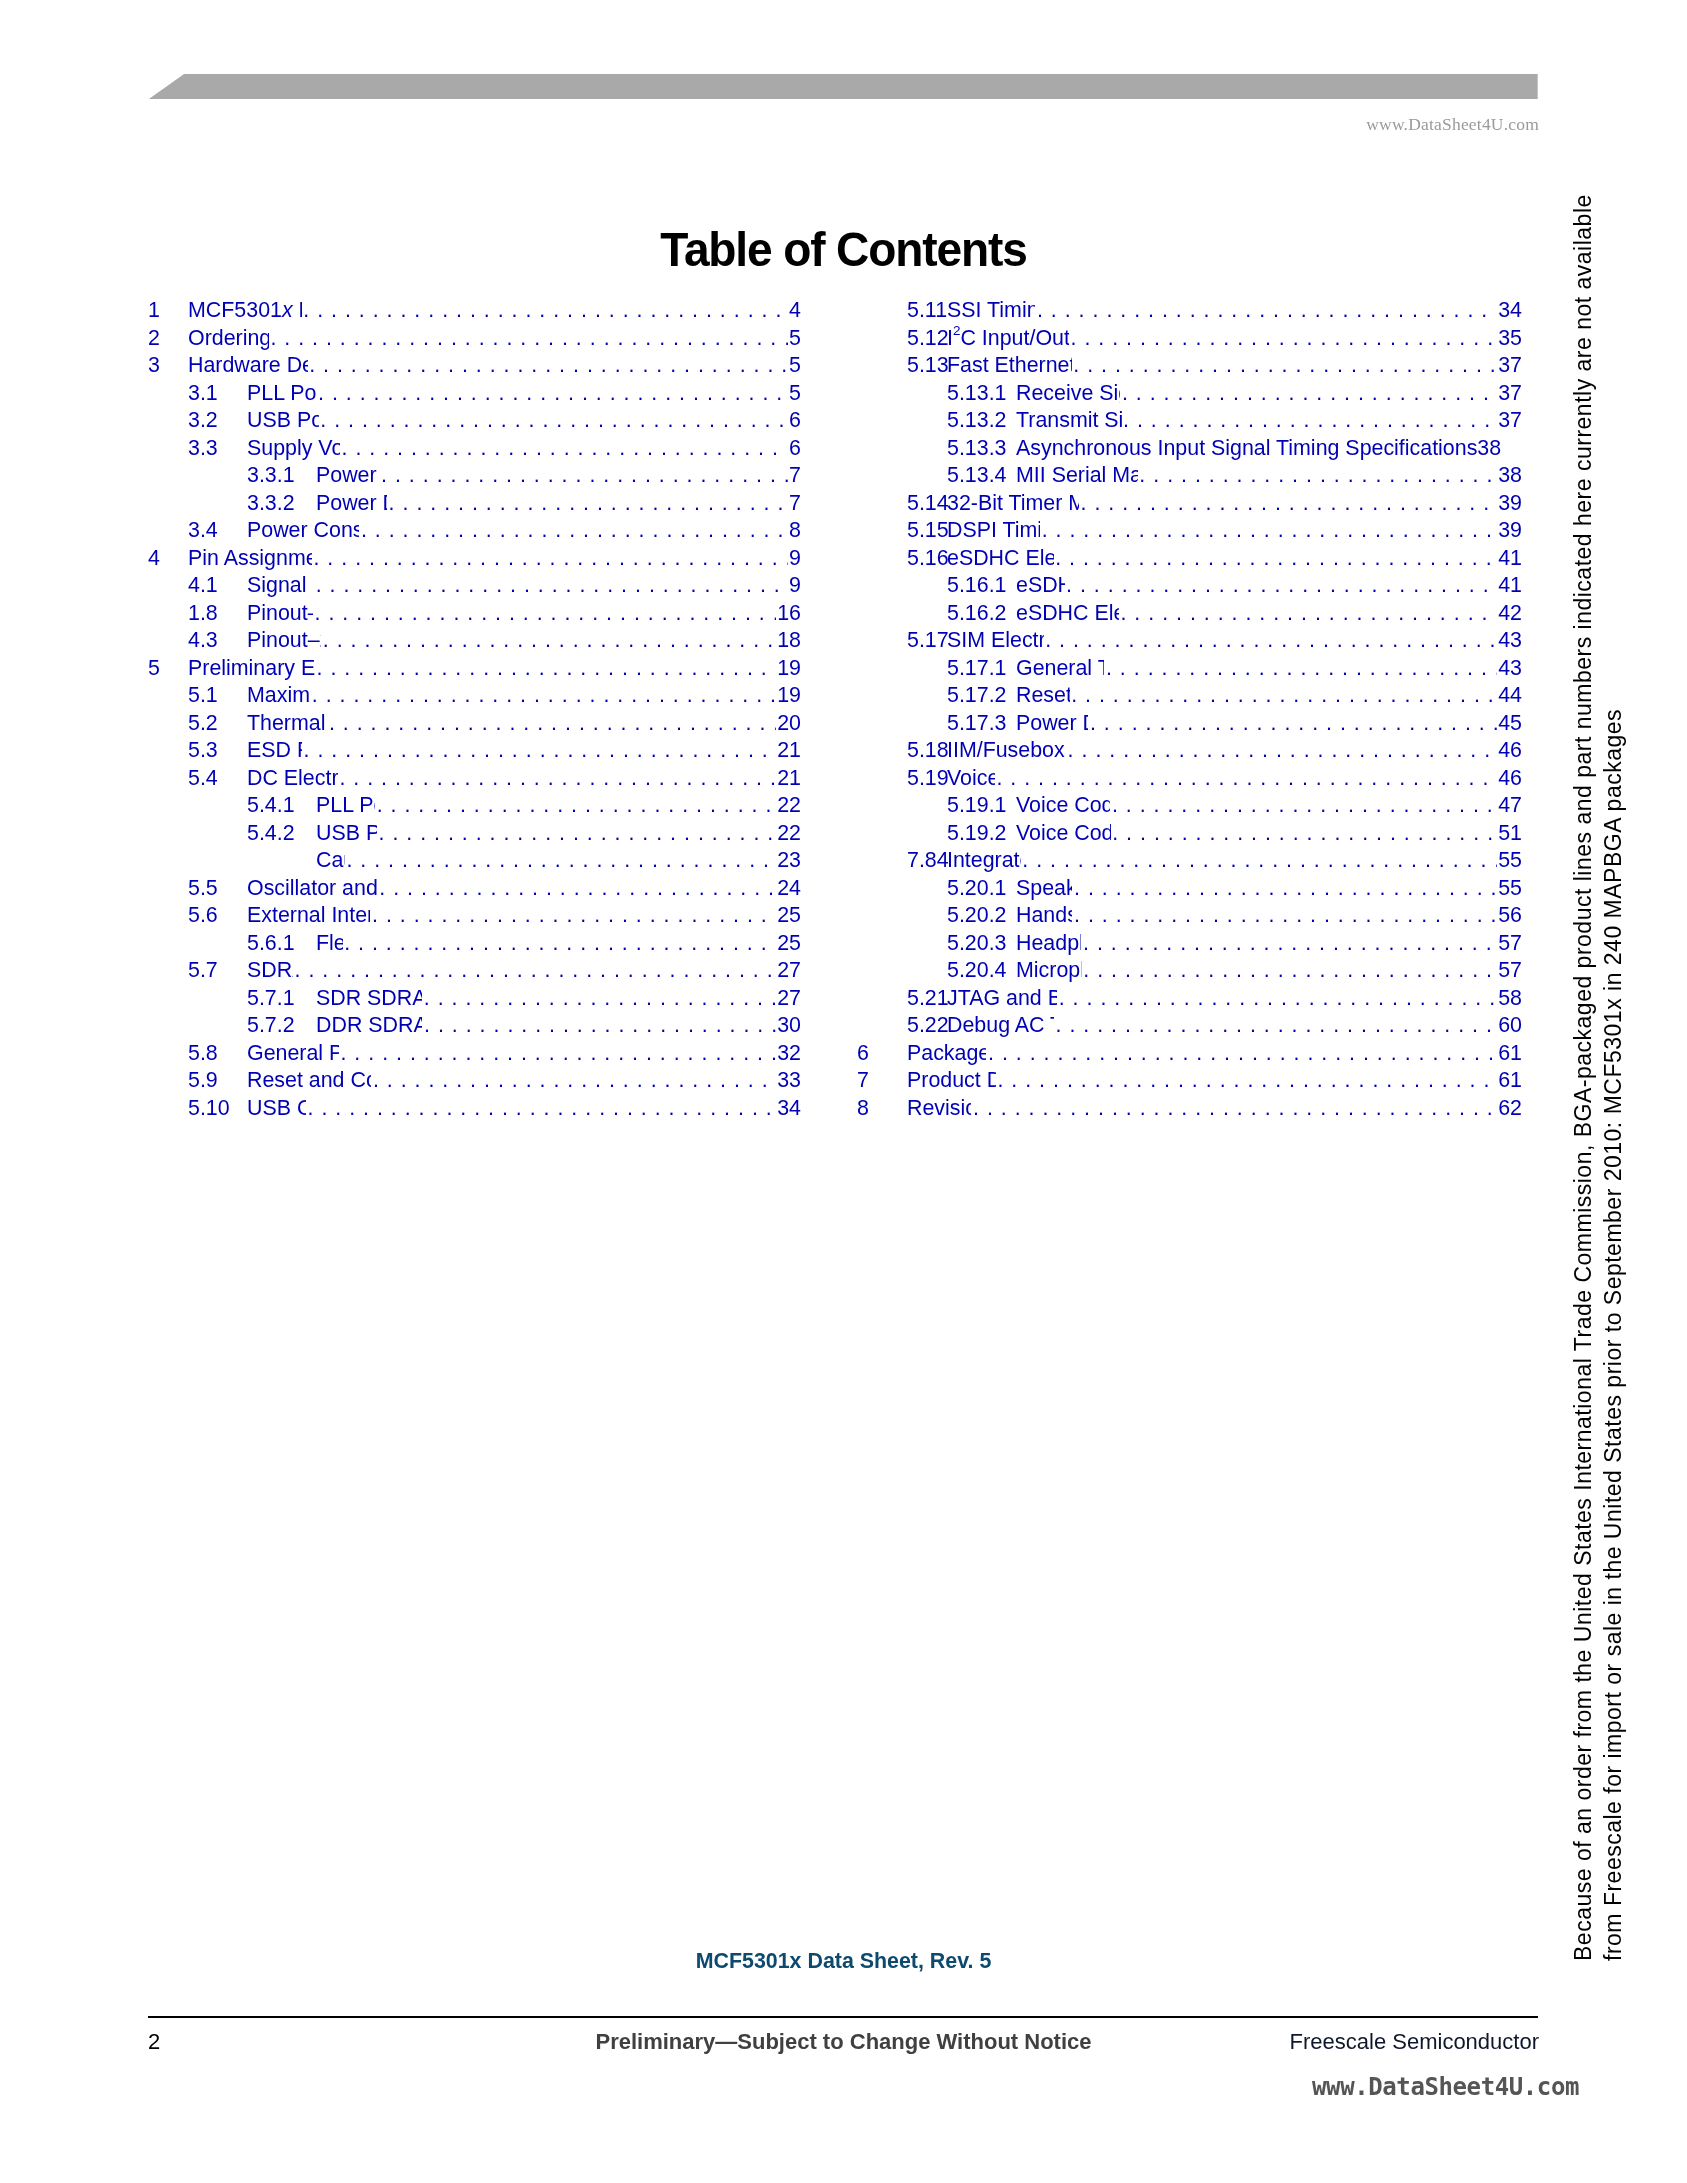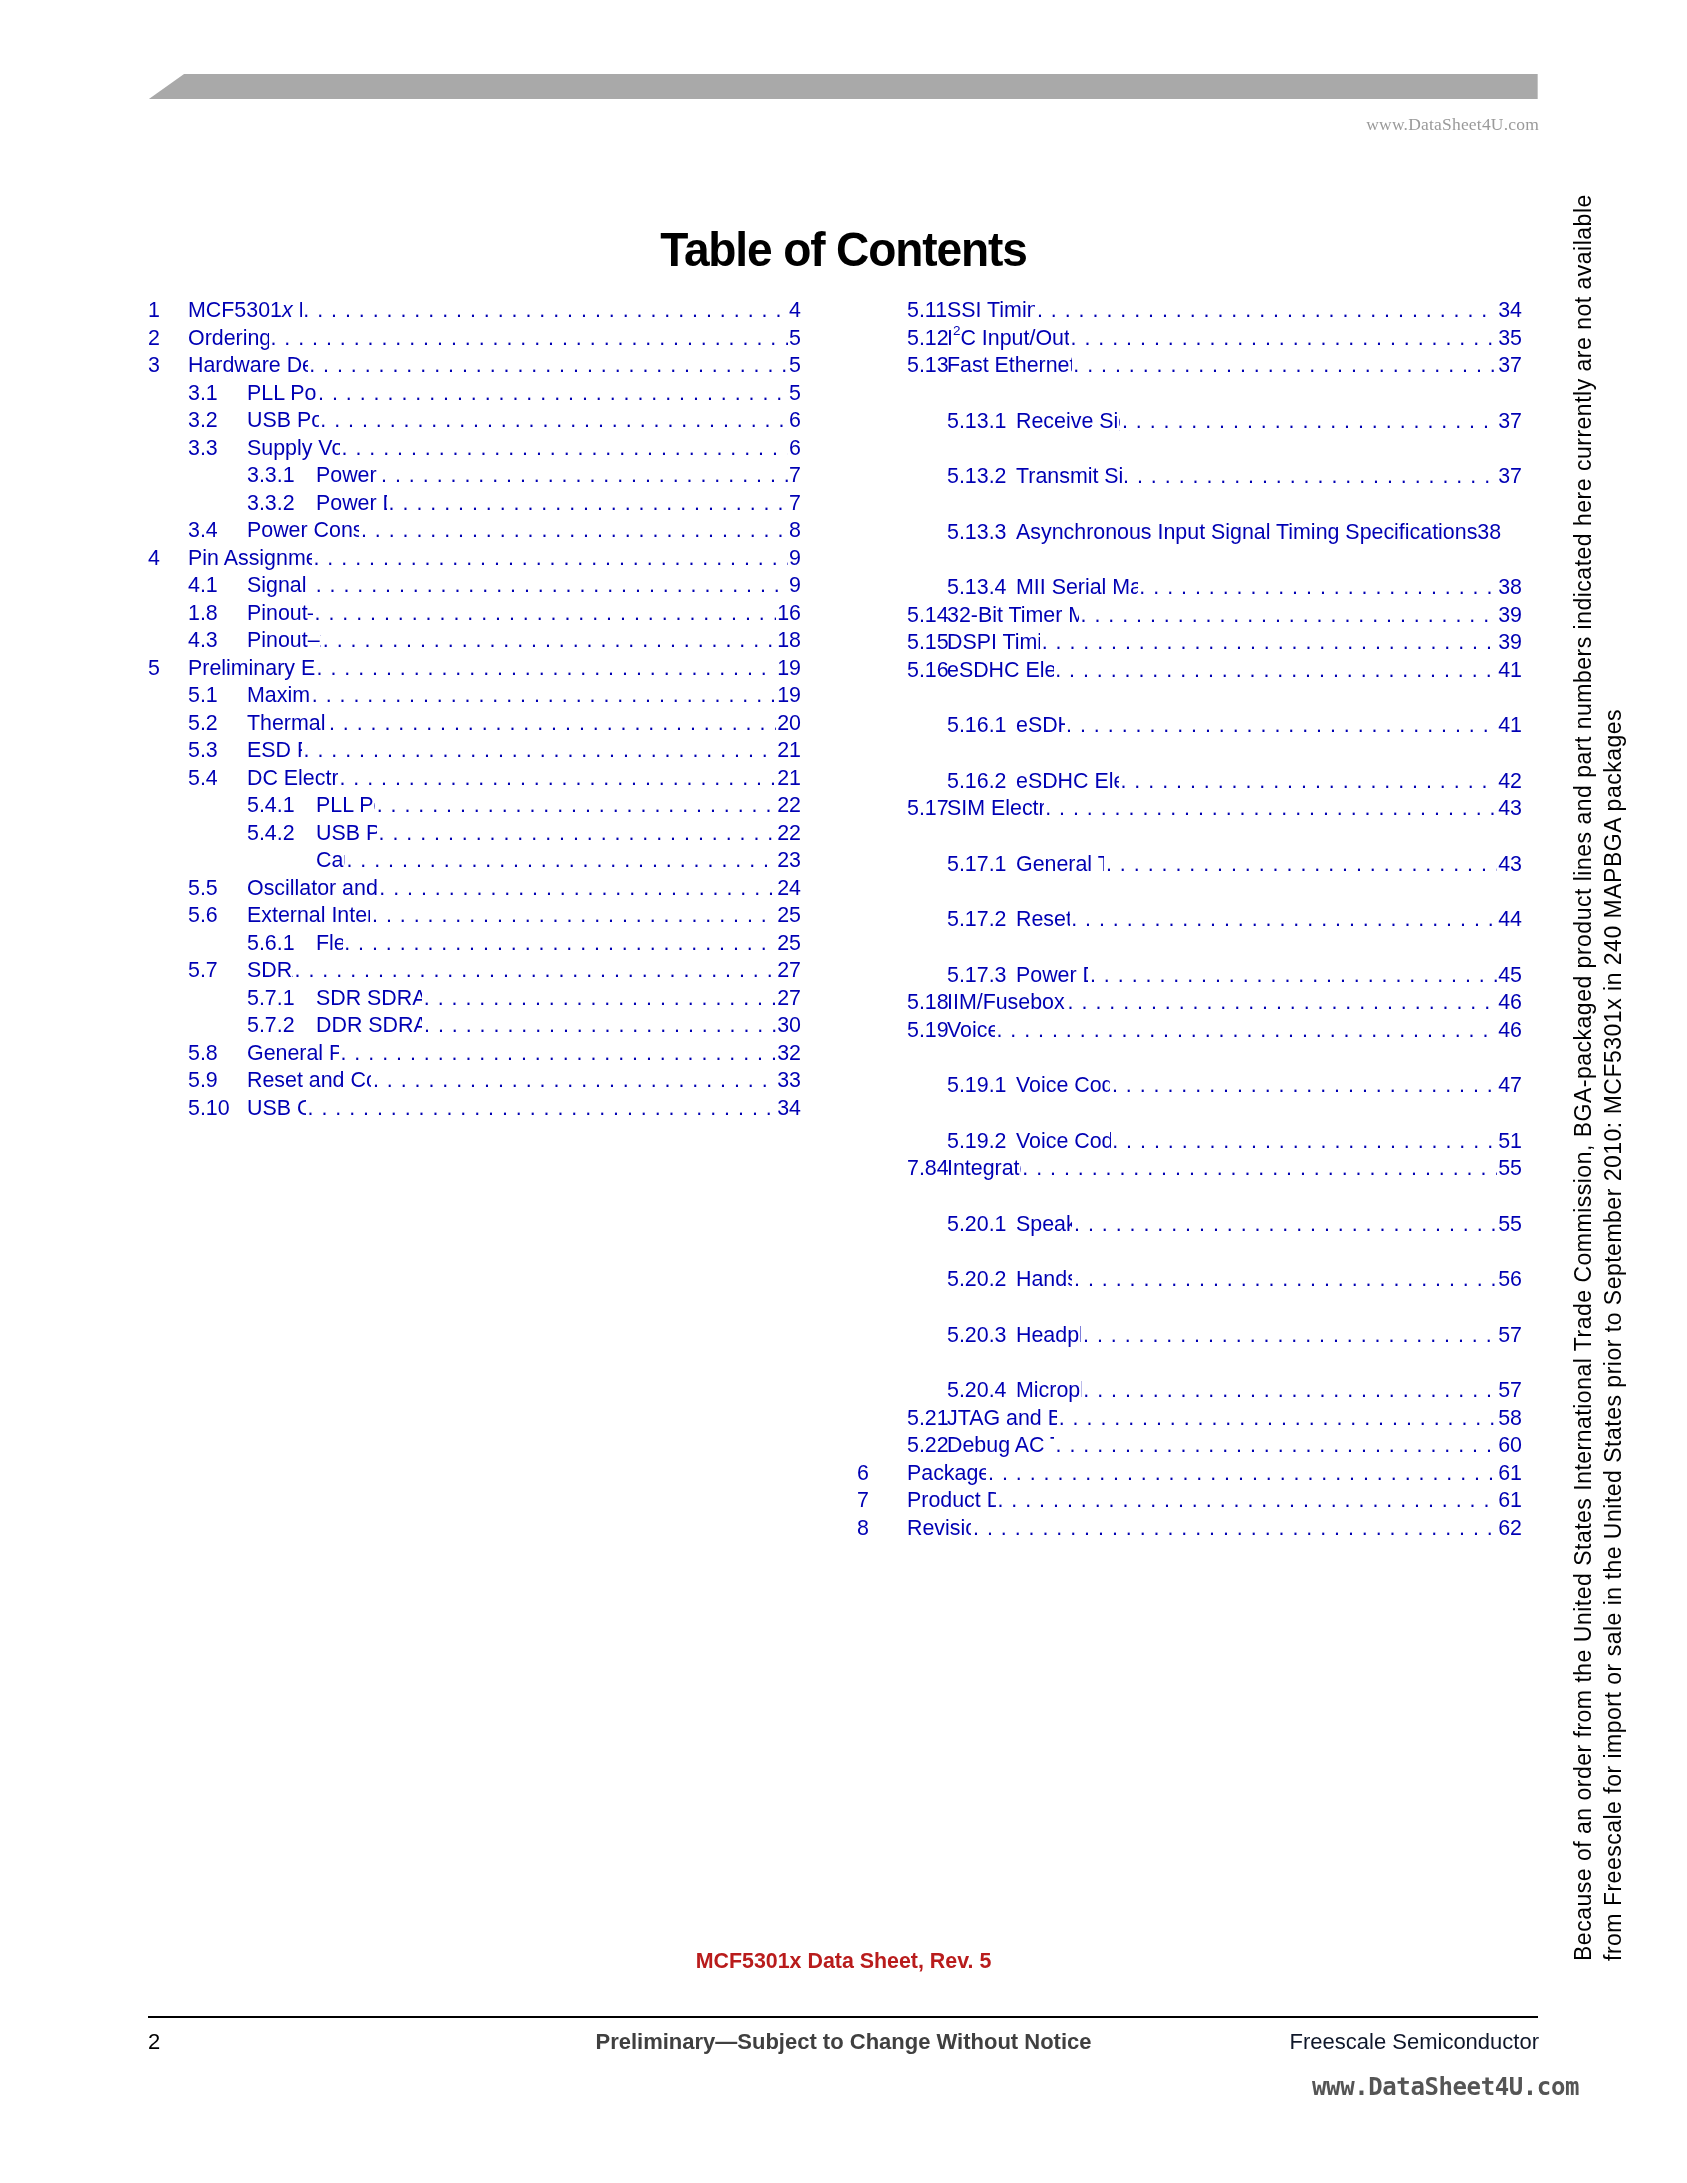--- a/index.html
+++ b/index.html
@@ -26,24 +26,24 @@
   .toc-justify .toc-title { word-spacing:0; flex:1 1 auto; display:flex; justify-content:space-between; }
   .toc-justify .toc-title span { display:inline-block; }
   
   .L .lvl1 .toc-num { width:40px; }
   .L .lvl2 { padding-left:40px; } .L .lvl2 .toc-num { width:59px; }
   .L .lvl3 { padding-left:99px;align-items:flex-end; } .L .lvl3 .toc-num { width:69px; }
   .L .lvl3c { padding-left:168px; }
   
   .R .lvl1 .toc-num { width:50px; }
   .R .lvl2 { padding-left:50px; } .R .lvl2 .toc-num { width:40px; }
-  .R .lvl3 { padding-left:90px;margin-top:28px; } .R .lvl3 .toc-num { width:69px; }
+  .R .lvl3 { padding-left:90px; } .R .lvl3 .toc-num { width:69px; }
   sup { font-size:13.5px; line-height:0; position:relative; top:-1.6px; }
   .footer-doctitle { position:absolute; left:0; width:1687px; top:1949px; text-align:center;
-         font-weight:bold; font-size:21.4px; color:#b91c1c; }
+         font-weight:bold; font-size:21.4px; color:#0c4a6e; }
   .footer-rule { position:absolute; left:148px; top:2016px; width:1390px; height:2.4px; background:#000; }
   .footer-pagenum { position:absolute; left:148px; top:2029px; font-size:22px; color:#000; }
   .footer-notice { position:absolute; left:0; width:1687px; top:2029px; text-align:center;
          font-weight:bold; font-size:22px; color:#404040; }
   .footer-company { position:absolute; right:148px; top:2029px; font-size:22px; color:#0f172a; }
   .watermark-bottom { position:absolute; right:108px; top:2073px; font-family:"DejaVu Sans Mono", monospace;
          font-weight:bold; font-size:24px; color:#555; letter-spacing:-0.4px; }
   .side-note { position:absolute; left:1568px; top:1961px; width:1810px; transform-origin:0 0;
          transform:rotate(-90deg); font-size:23px; line-height:30px; color:#000; letter-spacing:0.5px; }
 </style>

